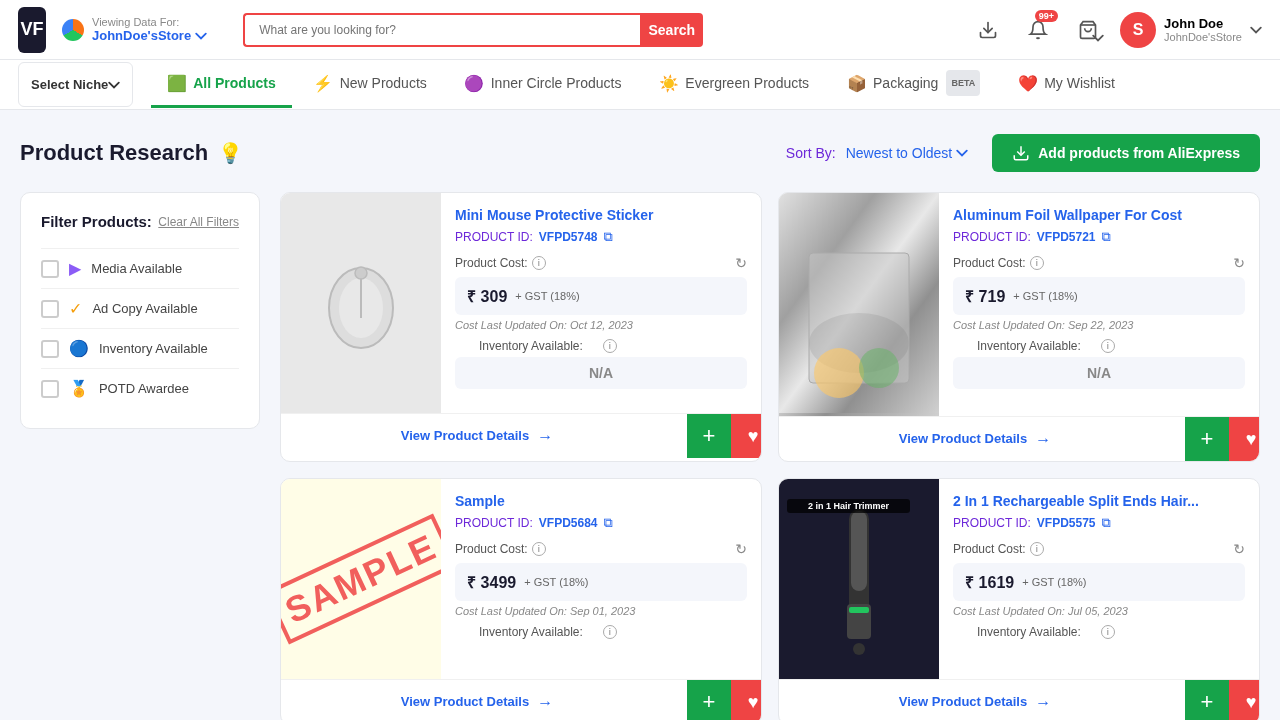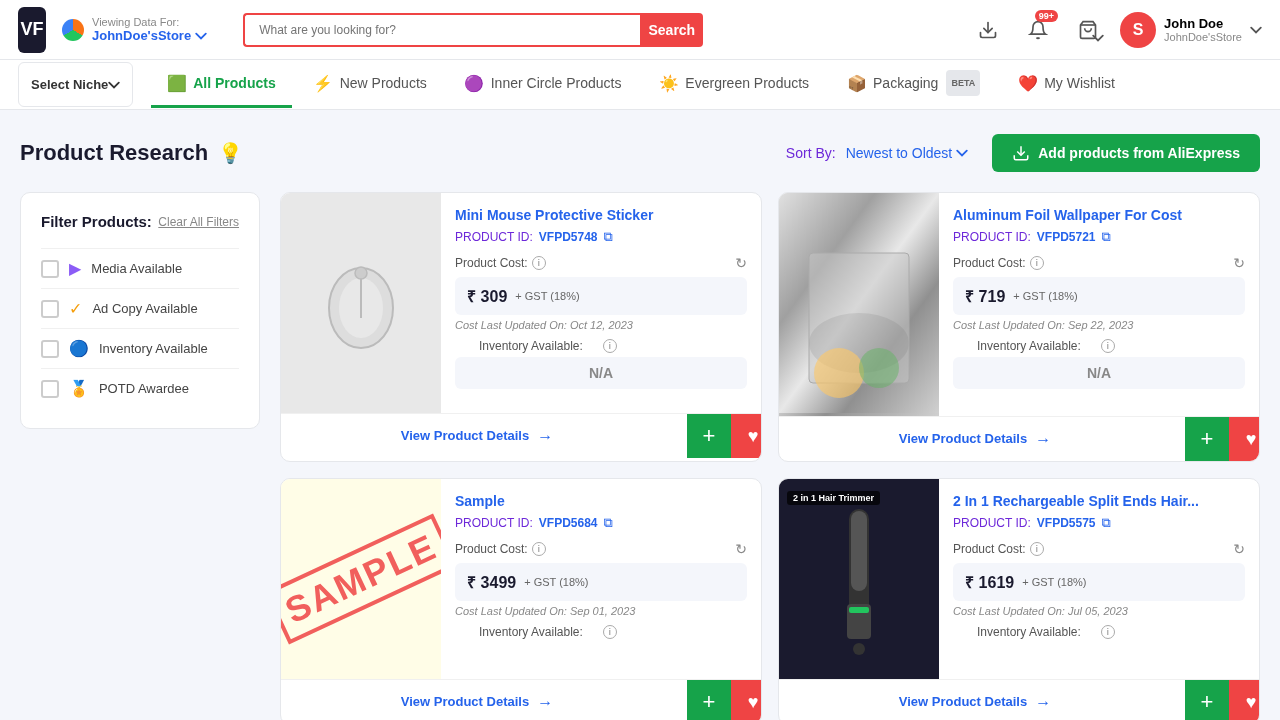--- a/index.html
+++ b/index.html
@@ -257,23 +257,23 @@
     }
 
     
     .hair-img-box {
       width: 160px; min-height: 200px;
       background: #1a1a2e;
       display: flex; align-items: center; justify-content: center;
       flex-shrink: 0; position: relative; overflow: hidden;
     }
     .hair-badge {
-      position: absolute; top: 12px; left: 8px;
+      position: absolute; top: 20px; left: 8px;
       background: rgba(0,0,0,0.7); color: #fff;
-      font-size: 9px; font-weight: 700; padding: 2px 6px;
+      font-size: 9px; font-weight: 700; padding: 2px 21px;
       border-radius: 3px;
     }
 
     .foil-img-box {
       width: 160px; min-height: 220px;
       background: #c0c0c0;
       display: flex; align-items: center; justify-content: center;
       flex-shrink: 0; overflow: hidden;
     }
     .foil-img-inner {

